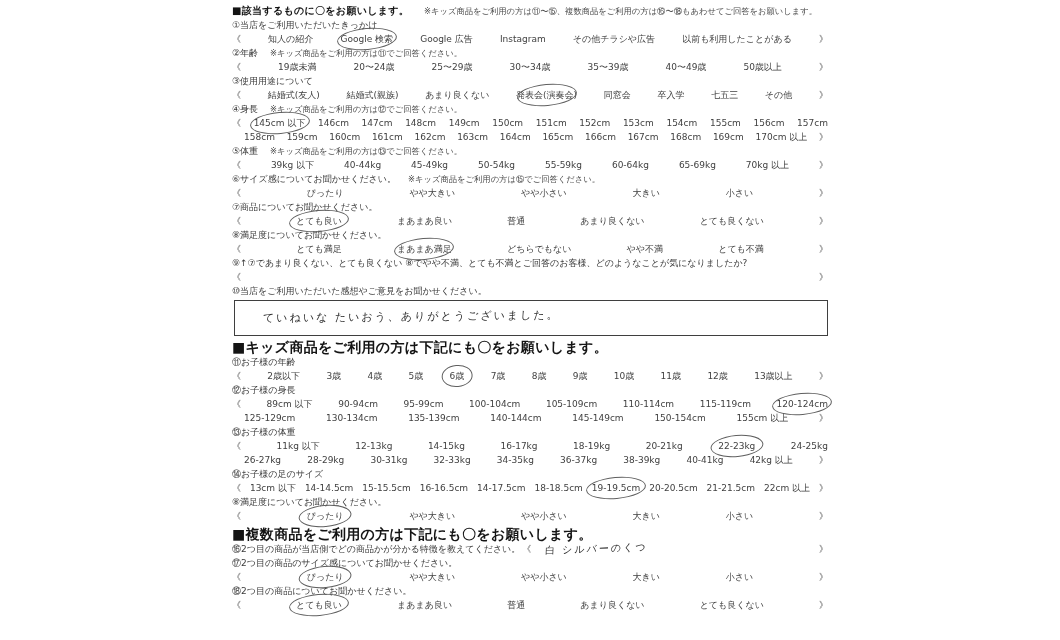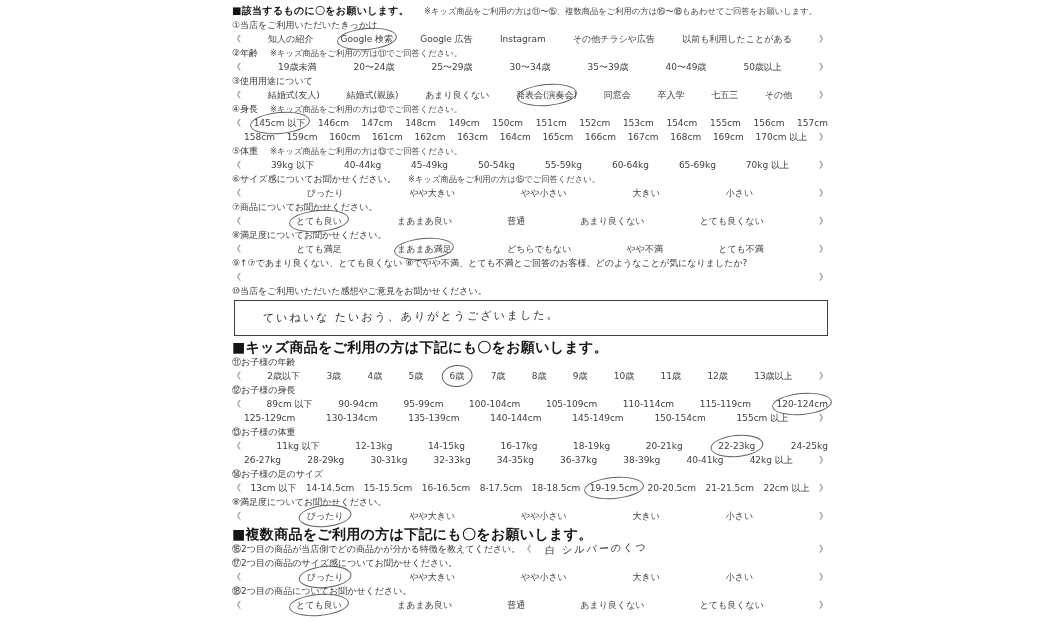--- a/index.html
+++ b/index.html
@@ -248,21 +248,21 @@
       <span class="br">》</span>
     </div>
 
   <div class="line"><span class="ql">⑭お子様の足のサイズ</span></div>
   <div class="line opts">
       <span class="br">《</span>
       <span class="opt">13cm 以下</span>
       <span class="opt">14-14.5cm</span>
       <span class="opt">15-15.5cm</span>
       <span class="opt">16-16.5cm</span>
-      <span class="opt">8-17.5cm</span>
+      <span class="opt">14-17.5cm</span>
       <span class="opt">18-18.5cm</span>
       <span class="opt circled">19-19.5cm</span>
       <span class="opt">20-20.5cm</span>
       <span class="opt">21-21.5cm</span>
       <span class="opt">22cm 以上</span>
       <span class="br">》</span>
     </div>
 
   <div class="line"><span class="ql">⑧満足度についてお聞かせください。</span></div>
   <div class="line opts">

